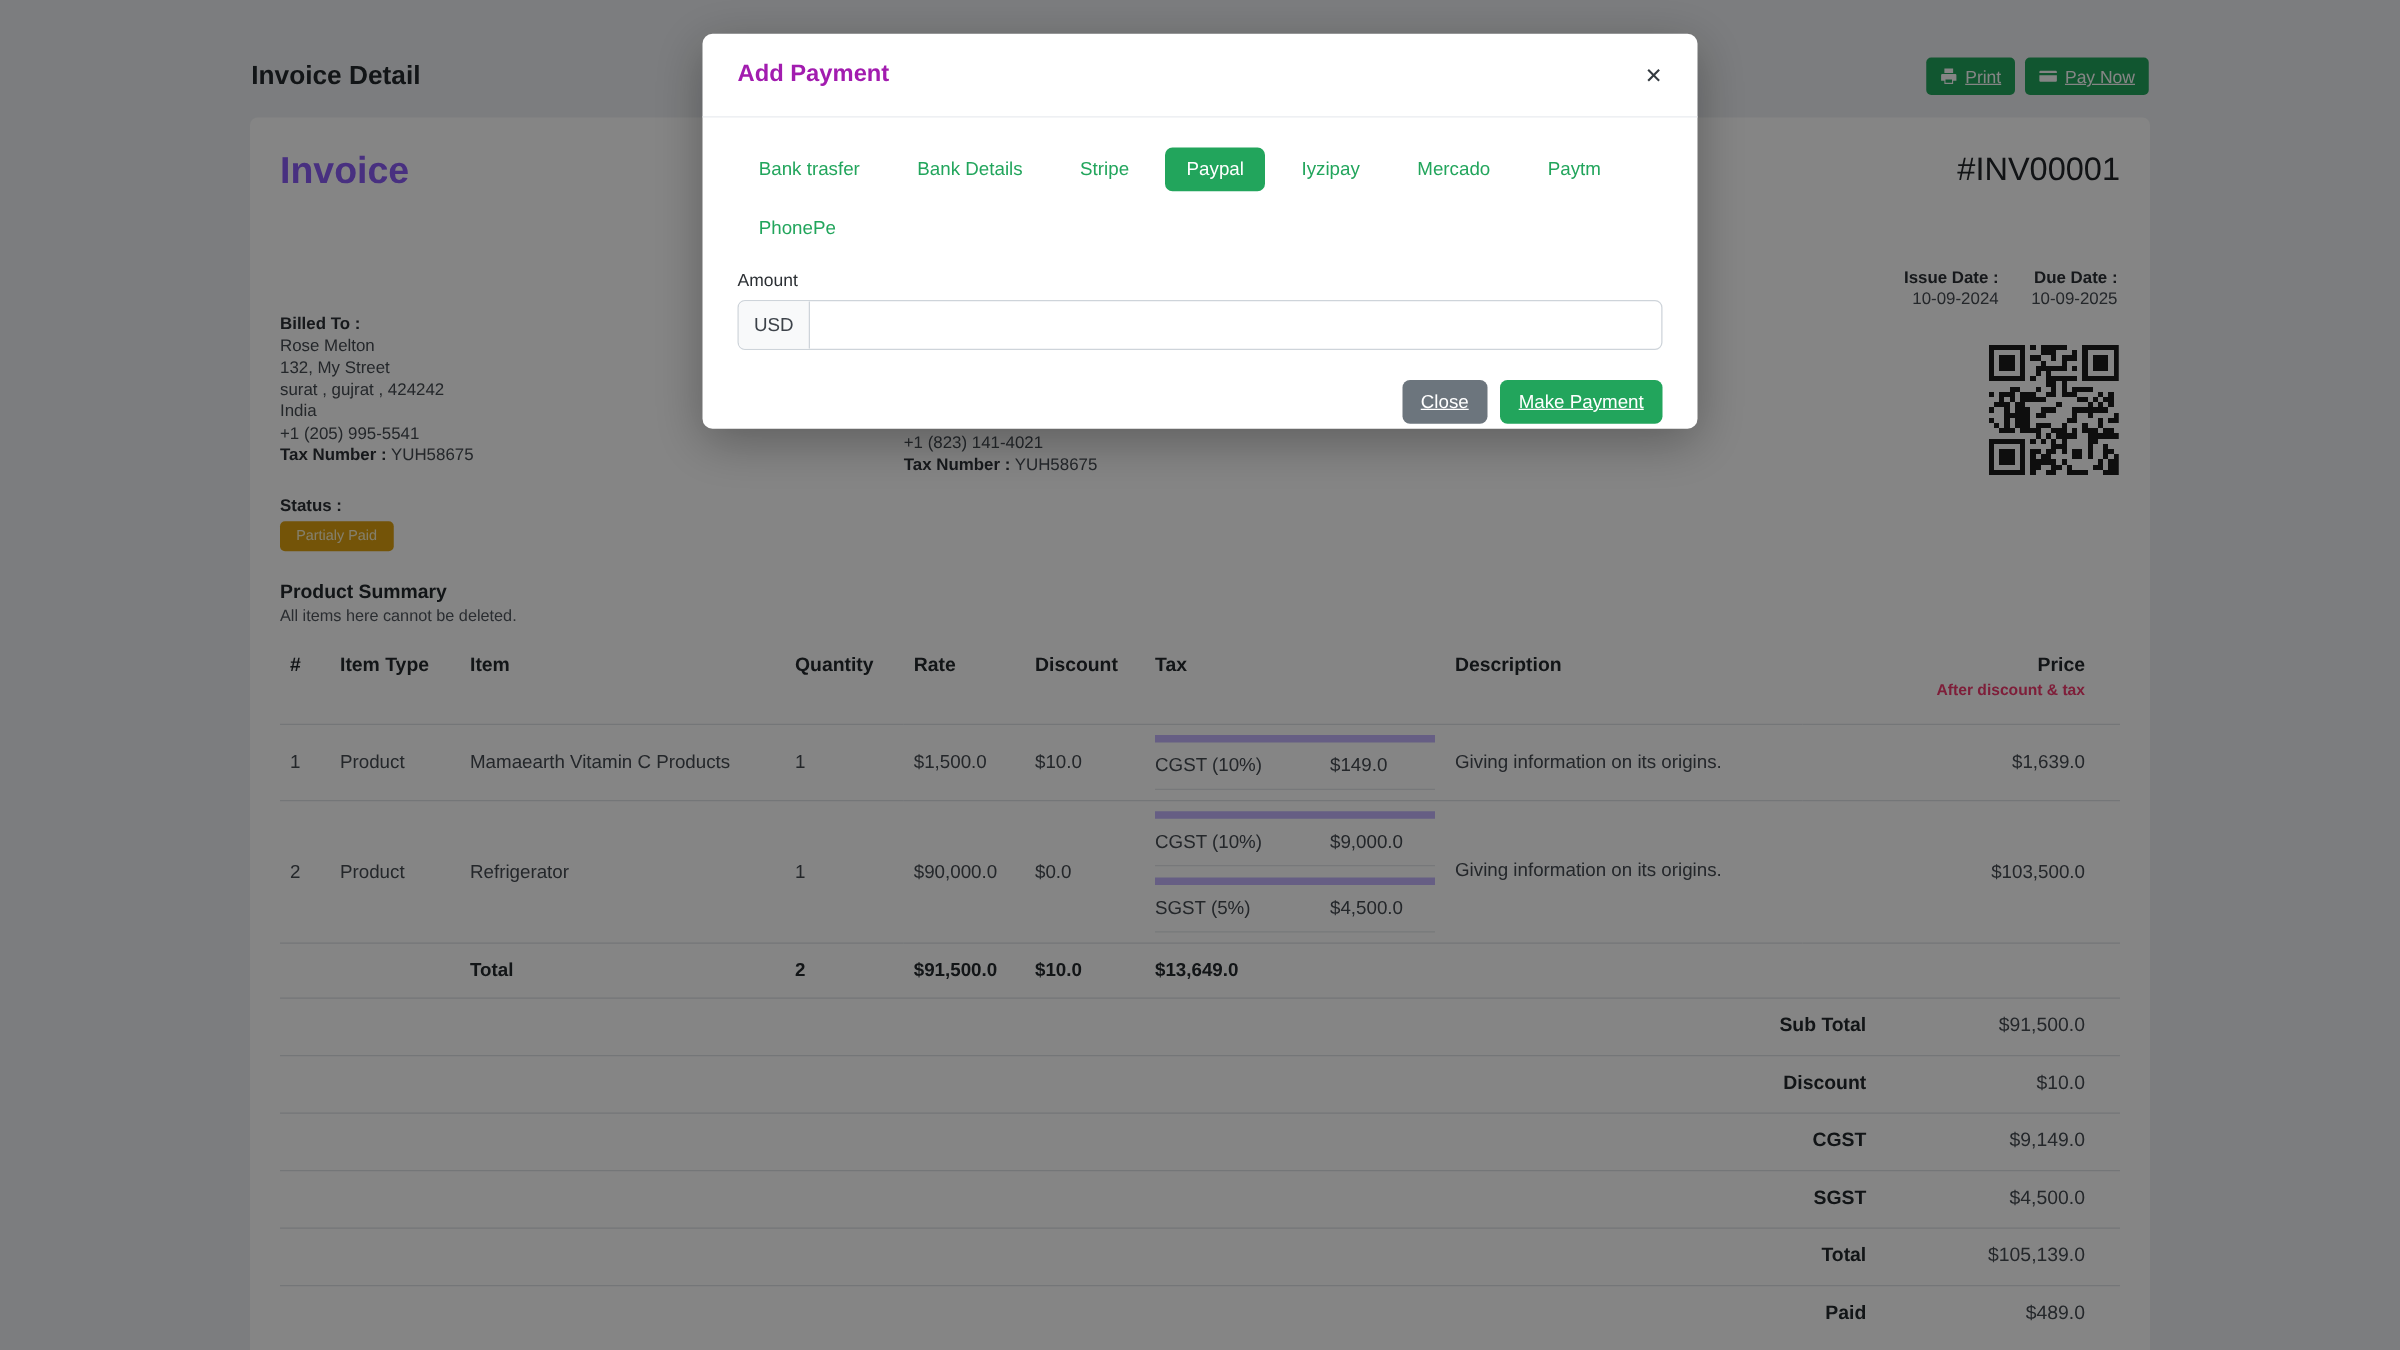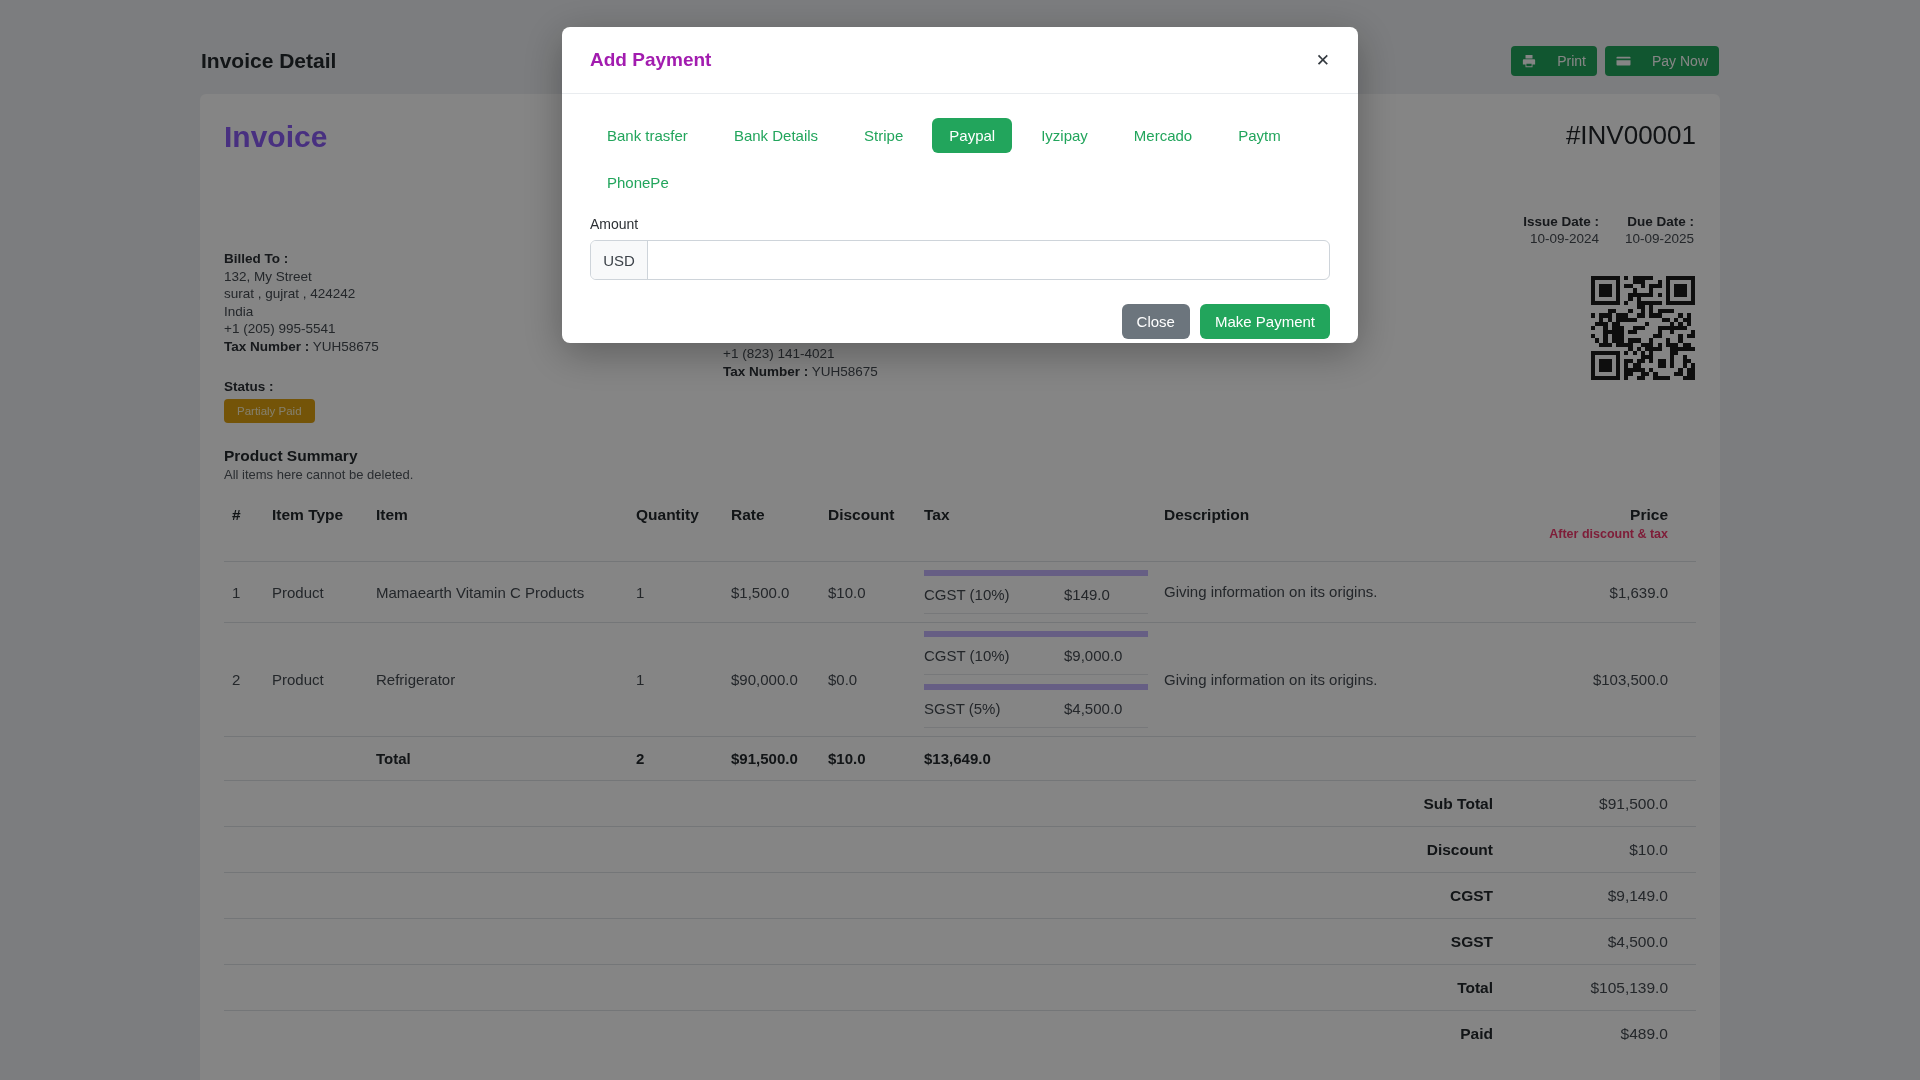--- a/index.html
+++ b/index.html
@@ -3,21 +3,21 @@
 <meta charset="utf-8">
 <style>
   * { box-sizing: border-box; margin: 0; padding: 0; }
   html,body { width: 1920px; height: 1080px; overflow: hidden; }
   body { background:#eef0f3; font-family:"Liberation Sans", sans-serif; color:#454b52; }
 
   
   .topbar { display:flex; justify-content:space-between; align-items:center; padding:46px 201px 18px; }
   .topbar-title { font-size:21px; font-weight:700; color:#24292d; }
   .topbar-actions { display:flex; gap:8px; }
-  .btn { border:none; cursor:pointer; font-family:inherit; display:inline-flex; align-items:center; gap:21px; }
+  .btn { border:none; cursor:pointer; font-family:inherit; display:inline-flex; align-items:center; gap:6px;text-decoration:underline; }
   .btn-green-sm { background:#22a55c; color:#fff; border-radius:4px; font-size:14px; padding:7px 11px; }
   .btn-green-sm svg { display:block; }
 
   
   .card { position:relative; margin:0 200px; background:#fff; border-radius:6px; padding:26px 24px; height:1010px; }
   .card-head { display:flex; justify-content:space-between; align-items:flex-start; }
   .inv-title { font-size:30px; font-weight:600; color:#8b5cf6; }
   .inv-number { font-size:26px; font-weight:500; color:#212529; }
 
   .bill { margin-top:96px; font-size:13.5px; line-height:17.5px; color:#454b52; }
@@ -103,20 +103,21 @@
   </div>
 
   <div class="card">
     <div class="card-head">
       <div class="inv-title">Invoice</div>
       <div class="inv-number">#INV00001</div>
     </div>
 
     <div class="bill">
       <div class="b">Billed To :</div>
+      <div>Rose Melton</div>
       <div>132, My Street</div>
       <div>surat , gujrat , 424242</div>
       <div>India</div>
       <div>+1 (205) 995-5541</div>
       <div><span class="b">Tax Number :</span> <span>YUH58675</span></div>
     </div>
 
     <div class="ship">
       <div>+1 (823) 141-4021</div>
       <div><span class="b">Tax Number :</span> <span>YUH58675</span></div>

